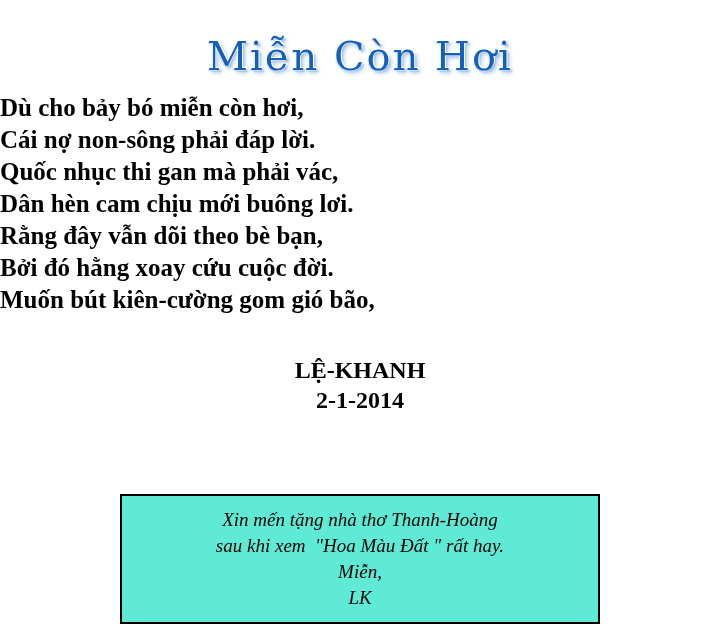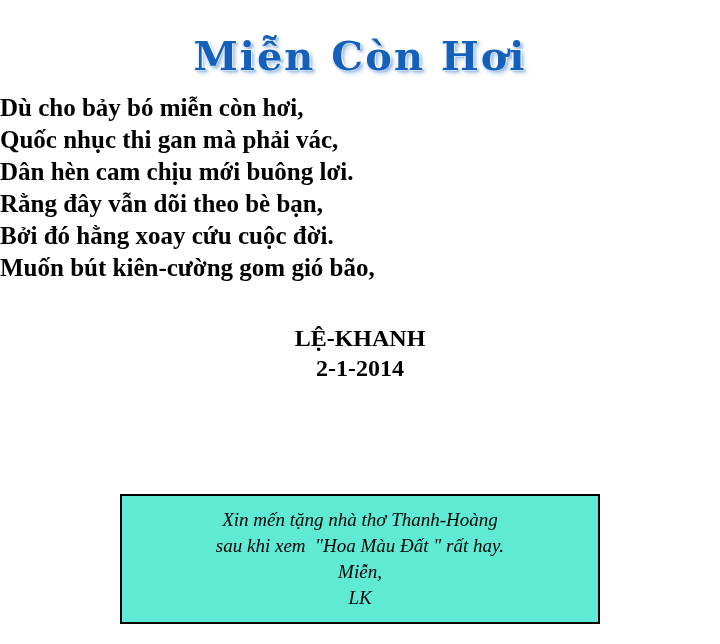--- a/index.html
+++ b/index.html
@@ -22,21 +22,21 @@
   }
 
   
   .title-wrap {
     text-align: center;
     padding-top: 34px;
   }
   .title {
     display: inline-block;
     font-family: "DejaVu Serif", serif;
-    font-weight: bold;
+    font-weight: normal;
     font-size: 40px;
     letter-spacing: 2px;
     color: #1560BD;
     text-shadow:
       -1px -1px 0 #ffffff,
        1px -1px 0 #ffffff,
       -1px  1px 0 #cfe0f5,
        2px  2px 2px #9fc0e8,
        3px  3px 4px rgba(120,160,210,0.55);
     line-height: 1.1;
@@ -94,20 +94,21 @@
 <body>
 
 <div class="page">
 
   <div class="title-wrap">
     <div class="title">Miễn Còn Hơi</div>
   </div>
 
   <div class="poem">
     <div class="line">Dù cho bảy bó miễn còn hơi,</div>
+    <div class="line">Cái nợ non-sông phải đáp lời.</div>
     <div class="line">Quốc nhục thi gan mà phải vác,</div>
     <div class="line">Dân hèn cam chịu mới buông lơi.</div>
     <div class="line">Rằng đây vẫn dõi theo bè bạn,</div>
     <div class="line">Bởi đó hằng xoay cứu cuộc đời.</div>
     <div class="line">Muốn bút kiên-cường gom gió bão,</div>
   </div>
 
   <div class="signature">
     <div>LỆ-KHANH</div>
     <div>2-1-2014</div>

